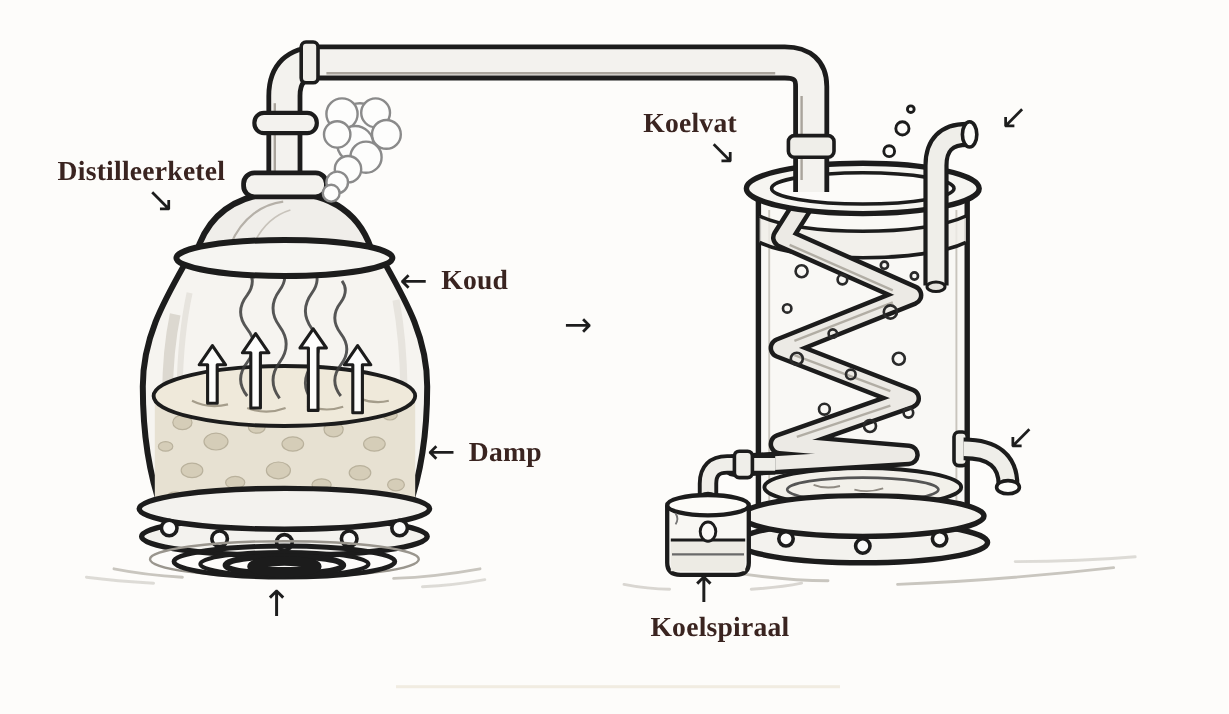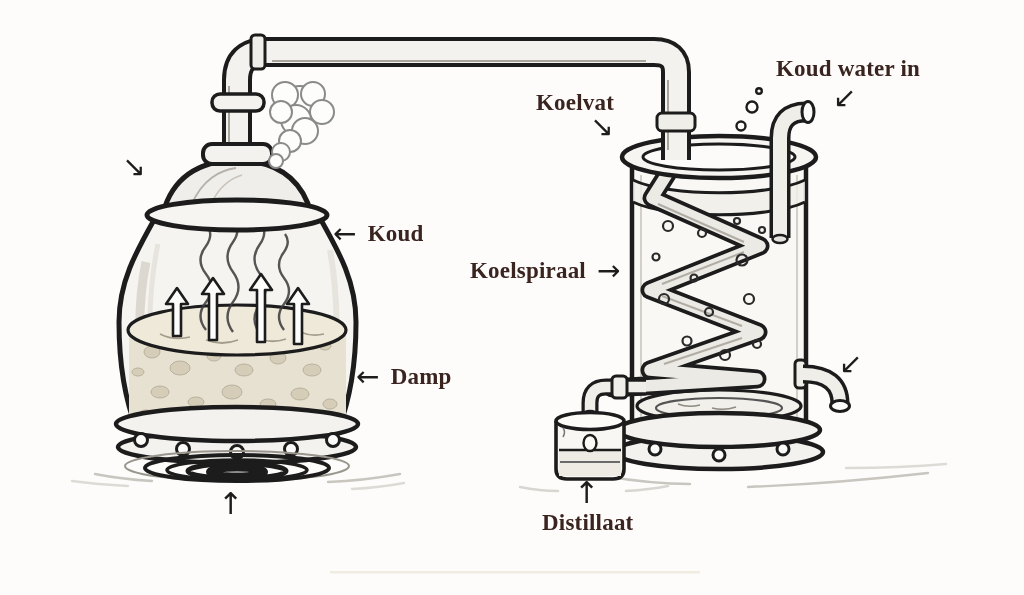--- a/index.html
+++ b/index.html
@@ -227,43 +227,42 @@
         <circle cx="281" cy="112" r="11"></circle>
     <circle cx="305" cy="131" r="13"></circle>
         <circle cx="290" cy="141" r="11"></circle>
     <circle cx="281" cy="152" r="9"></circle>
         <circle cx="276" cy="161" r="7"></circle>
   </g>
 
   <rect x="330" y="571" width="370" height="2.5" fill="#f1ece1"></rect>
 </svg>
 
+  <div class="lbl" style="left:48px;top:130px">Distilleerketel</div>
   <span class="arr" style="left:122px;top:153px;font-size:28px">↘</span>
 
   <div class="lbl row" style="left:333px;top:220px">
     <span class="arr-inline">←</span>
     <span>Koud</span>
   </div>
 
   <div class="lbl row" style="left:356px;top:363px">
     <span class="arr-inline">←</span>
     <span>Damp</span>
   </div>
 
   <span class="arr" style="left:218px;top:489px;font-size:30px">↑</span>
 
   <div class="lbl" style="left:536px;top:90px">Koelvat</div>
   <span class="arr" style="left:590px;top:113px;font-size:28px">↘</span>
 
   <div class="lbl row" style="left:470px;top:257px">
-    <span>Koelspiraal</span>
     <span class="arr-inline">→</span>
   </div>
 
-  <div class="lbl" style="left:776px;top:56px">Koud water in</div>
   <span class="arr" style="left:833px;top:84px;font-size:28px">↙</span>
 
   <span class="arr" style="left:839px;top:350px;font-size:28px">↙</span>
 
   <span class="arr" style="left:574px;top:478px;font-size:30px">↑</span>
-  <div class="lbl" style="left:542px;top:510px">Distillaat</div>
+  <div class="lbl" style="left:542px;top:510px">Koelspiraal</div>
 
 </div>
 
 </body></html>

